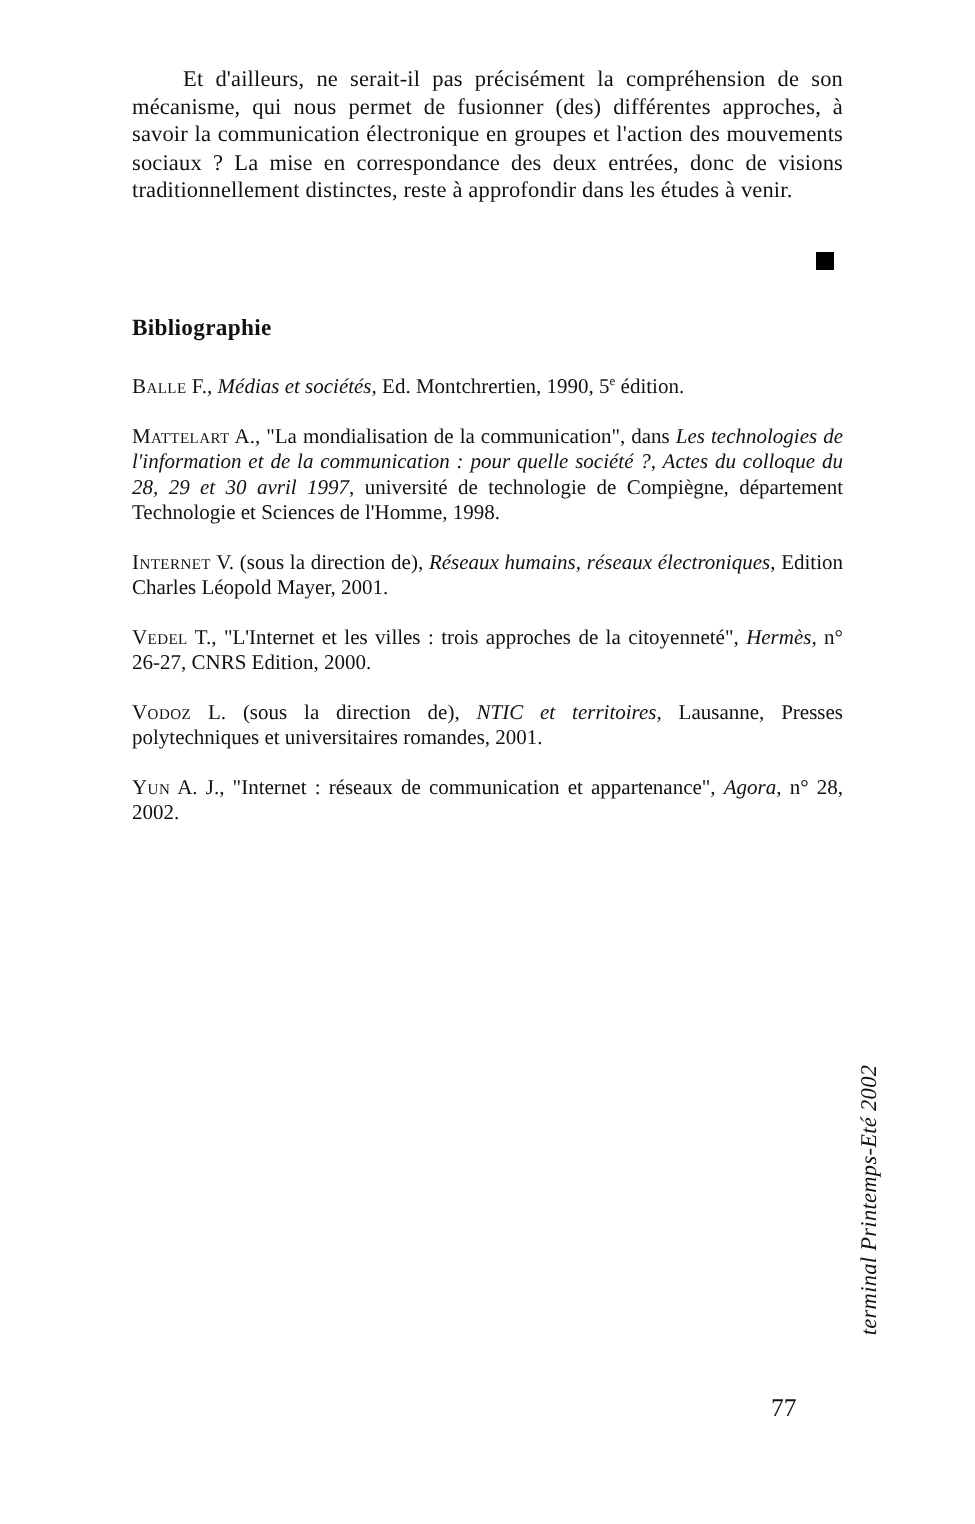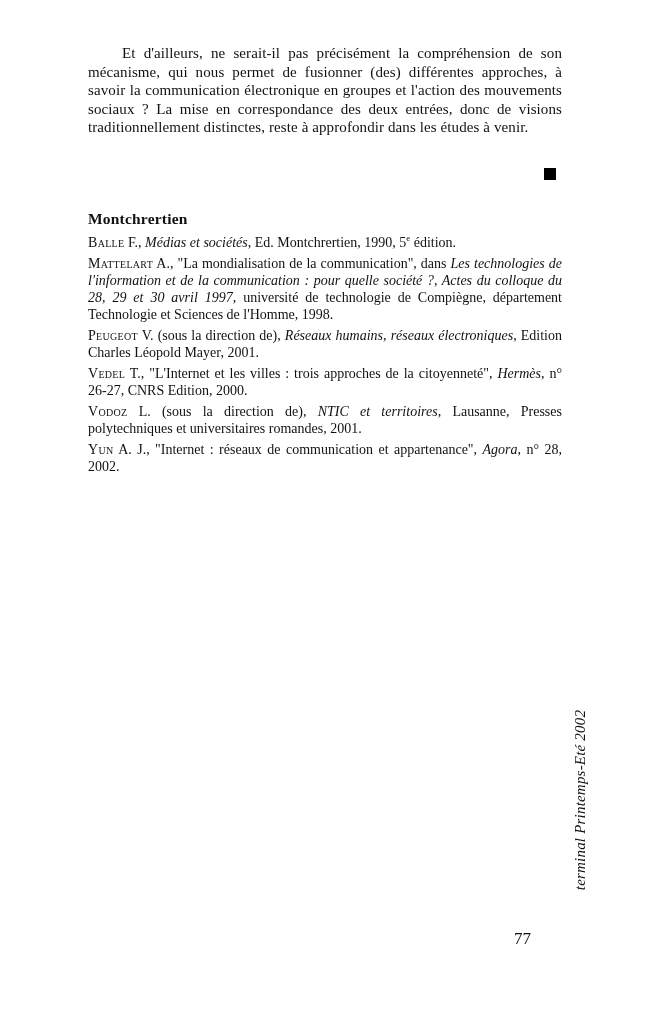--- a/index.html
+++ b/index.html
@@ -45,21 +45,21 @@
     font-weight: bold;
     letter-spacing: 0.2px;
   }
   .bib-list {
     position: absolute;
     left: 88px;
     top: 234px;
     width: 474px;
   }
   .bib-entry {
-    margin: 0 0 4px 0;
+    margin: 16px 0 4px 0;
     font-size: 14px;
     line-height: 17px;
     text-align: justify;
   }
   .seg-plain { font-style: normal; }
   .seg-italic { font-style: italic; }
   .seg-smallcaps { font-variant: small-caps; letter-spacing: 0.3px; }
   .seg-sup {
     vertical-align: super;
     font-size: 0.62em;
@@ -88,26 +88,26 @@
 </style>
 </head>
 <body>
 
 <div class="page">
 
   <p class="body-par">Et d'ailleurs, ne serait-il pas précisément la compréhension de son mécanisme, qui nous permet de fusionner (des) différentes approches, à savoir la communication électronique en groupes et l'action des mouvements sociaux ? La mise en correspondance des deux entrées, donc de visions traditionnellement distinctes, reste à approfondir dans les études à venir.</p>
 
   <div class="end-marker"></div>
 
-  <h2 class="bib-heading">Montchrertien</h2>
+  <h2 class="bib-heading">Bibliographie</h2>
 
   <div class="bib-list" id="bib-list">
       <p class="bib-entry"><span class="seg-smallcaps">Balle</span><span class="seg-plain"> F., </span><span class="seg-italic">Médias et sociétés</span><span class="seg-plain">, Ed. Montchrertien, 1990, 5</span><span class="seg-sup">e</span><span class="seg-plain"> édition.</span></p>
       <p class="bib-entry"><span class="seg-smallcaps">Mattelart</span><span class="seg-plain"> A., "La mondialisation de la communication", dans </span><span class="seg-italic">Les technologies de l'information et de la communication : pour quelle société ?, Actes du colloque du 28, 29 et 30 avril 1997</span><span class="seg-plain">, université de technologie de Compiègne, département Technologie et Sciences de l'Homme, 1998.</span></p>
-      <p class="bib-entry"><span class="seg-smallcaps">Peugeot</span><span class="seg-plain"> V. (sous la direction de), </span><span class="seg-italic">Réseaux humains, réseaux électroniques</span><span class="seg-plain">, Edition Charles Léopold Mayer, 2001.</span></p>
+      <p class="bib-entry"><span class="seg-smallcaps">Internet</span><span class="seg-plain"> V. (sous la direction de), </span><span class="seg-italic">Réseaux humains, réseaux électroniques</span><span class="seg-plain">, Edition Charles Léopold Mayer, 2001.</span></p>
       <p class="bib-entry"><span class="seg-smallcaps">Vedel</span><span class="seg-plain"> T., "L'Internet et les villes : trois approches de la citoyenneté", </span><span class="seg-italic">Hermès</span><span class="seg-plain">, n° 26-27, CNRS Edition, 2000.</span></p>
       <p class="bib-entry"><span class="seg-smallcaps">Vodoz</span><span class="seg-plain"> L. (sous la direction de), </span><span class="seg-italic">NTIC et territoires</span><span class="seg-plain">, Lausanne, Presses polytechniques et universitaires romandes, 2001.</span></p>
       <p class="bib-entry"><span class="seg-smallcaps">Yun</span><span class="seg-plain"> A. J., "Internet : réseaux de communication et appartenance", </span><span class="seg-italic">Agora</span><span class="seg-plain">, n° 28, 2002.</span></p>
     </div>
 
   <div class="side-note">terminal Printemps-Eté 2002</div>
 
   <div class="page-number">77</div>
 
 </div>

